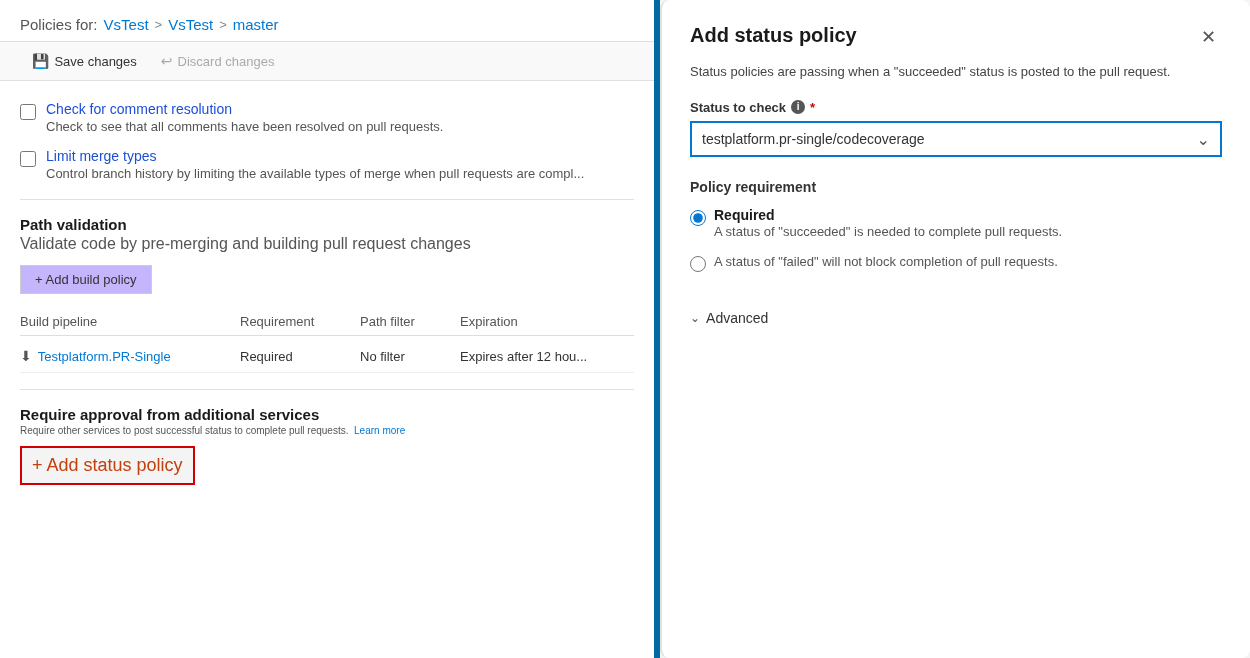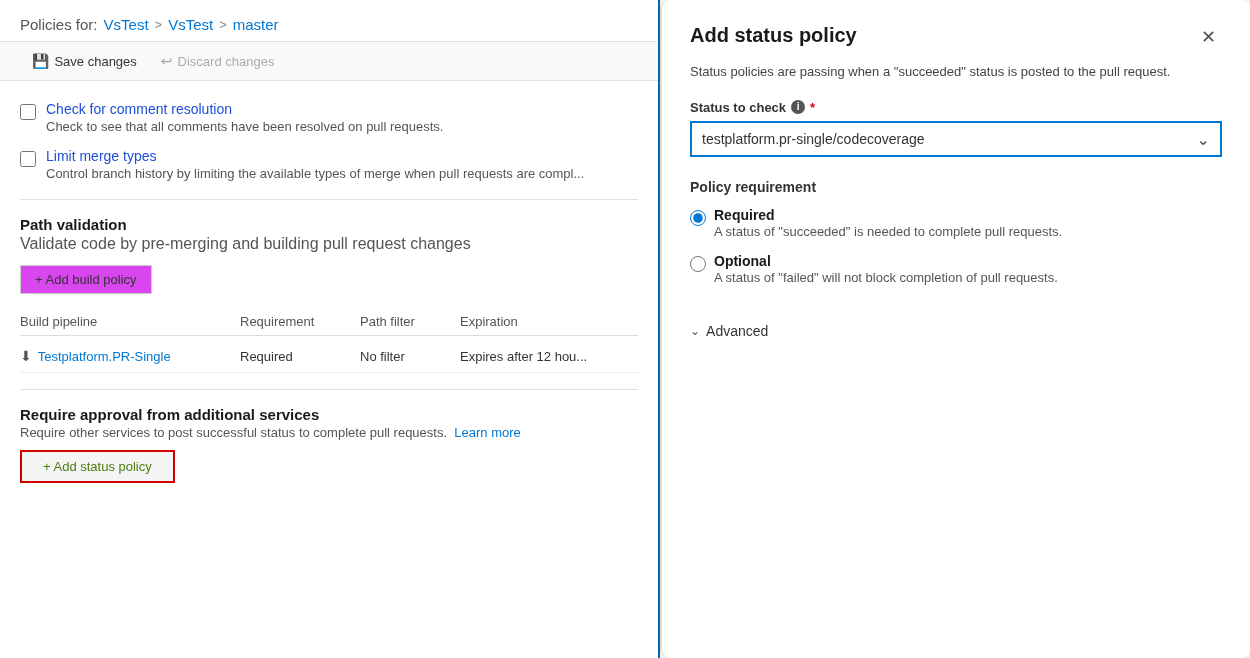--- a/index.html
+++ b/index.html
@@ -10,21 +10,21 @@
       display: flex;
       width: 1250px;
       height: 658px;
       overflow: hidden;
     }
 
     
     .left-panel {
       flex: 0 0 660px;
       background: #fff;
-      border-right: 2px solid #0369a1;
+      border-right: 6px solid #0369a1;
       display: flex;
       flex-direction: column;
       overflow: hidden;
       justify-content: space-between;
     }
 
     .breadcrumb-row {
       padding: 16px 20px 8px 20px;
       display: flex;
       align-items: center;
@@ -114,21 +114,21 @@
       font-size: 16px;
       color: #555;
       margin-bottom: 12px;
     }
 
     .add-btn {
       display: inline-flex;
       align-items: center;
       gap: 6px;
       padding: 6px 14px;
-      background: #d946ef;
+      background: #c4b5fd;
       border: 1px solid #ccc;
       cursor: pointer;
       font-size: 13px;
       color: #333;
       margin-bottom: 14px;
     }
 
     .table-header {
       display: grid;
       grid-template-columns: 220px 120px 100px 1fr;
@@ -165,39 +165,39 @@
     }
 
     .approval-section {}
     .approval-title {
       font-weight: 700;
       font-size: 15px;
       color: #1a1a1a;
       margin-bottom: 2px;
     }
     .approval-desc {
-      font-size: 13px;
+      font-size: 10px;
       color: #555;
       margin-bottom: 10px;
     }
     .approval-desc a {
       color: #0078d4;
       text-decoration: none;
     }
 
     .add-status-btn {
       display: inline-flex;
       align-items: center;
       gap: 6px;
-      padding: 7px 21px;
+      padding: 7px 10px;
       background: #f4f4f4;
       border: 2px solid #d00000;
       cursor: pointer;
-      font-size: 13px;
-      color: #4d7c0f;
+      font-size: 18px;
+      color: #c2410c;
     }
 
     
     .right-panel {
       flex: 1;
       background: #fff;
       border-left: 2px solid #e0e0e0;
       display: flex;
       flex-direction: column;
       padding: 24px 28px;
@@ -449,21 +449,20 @@
     <div class="radio-option">
       <input type="radio" name="policy_req" checked="" style="">
       <div class="radio-text-group">
         <div class="radio-label">Required</div>
         <div class="radio-desc">A status of "succeeded" is needed to complete pull requests.</div>
       </div>
     </div>
     <div class="radio-option">
       <input type="radio" name="policy_req" style="">
       <div class="radio-text-group">
-        <div class="radio-label">Optional</div>
         <div class="radio-desc">A status of "failed" will not block completion of pull requests.</div>
       </div>
     </div>
   </div>
 
   <div class="advanced-row">
     <span class="chevron-icon">⌄</span>
     <span>Advanced</span>
   </div>
 

